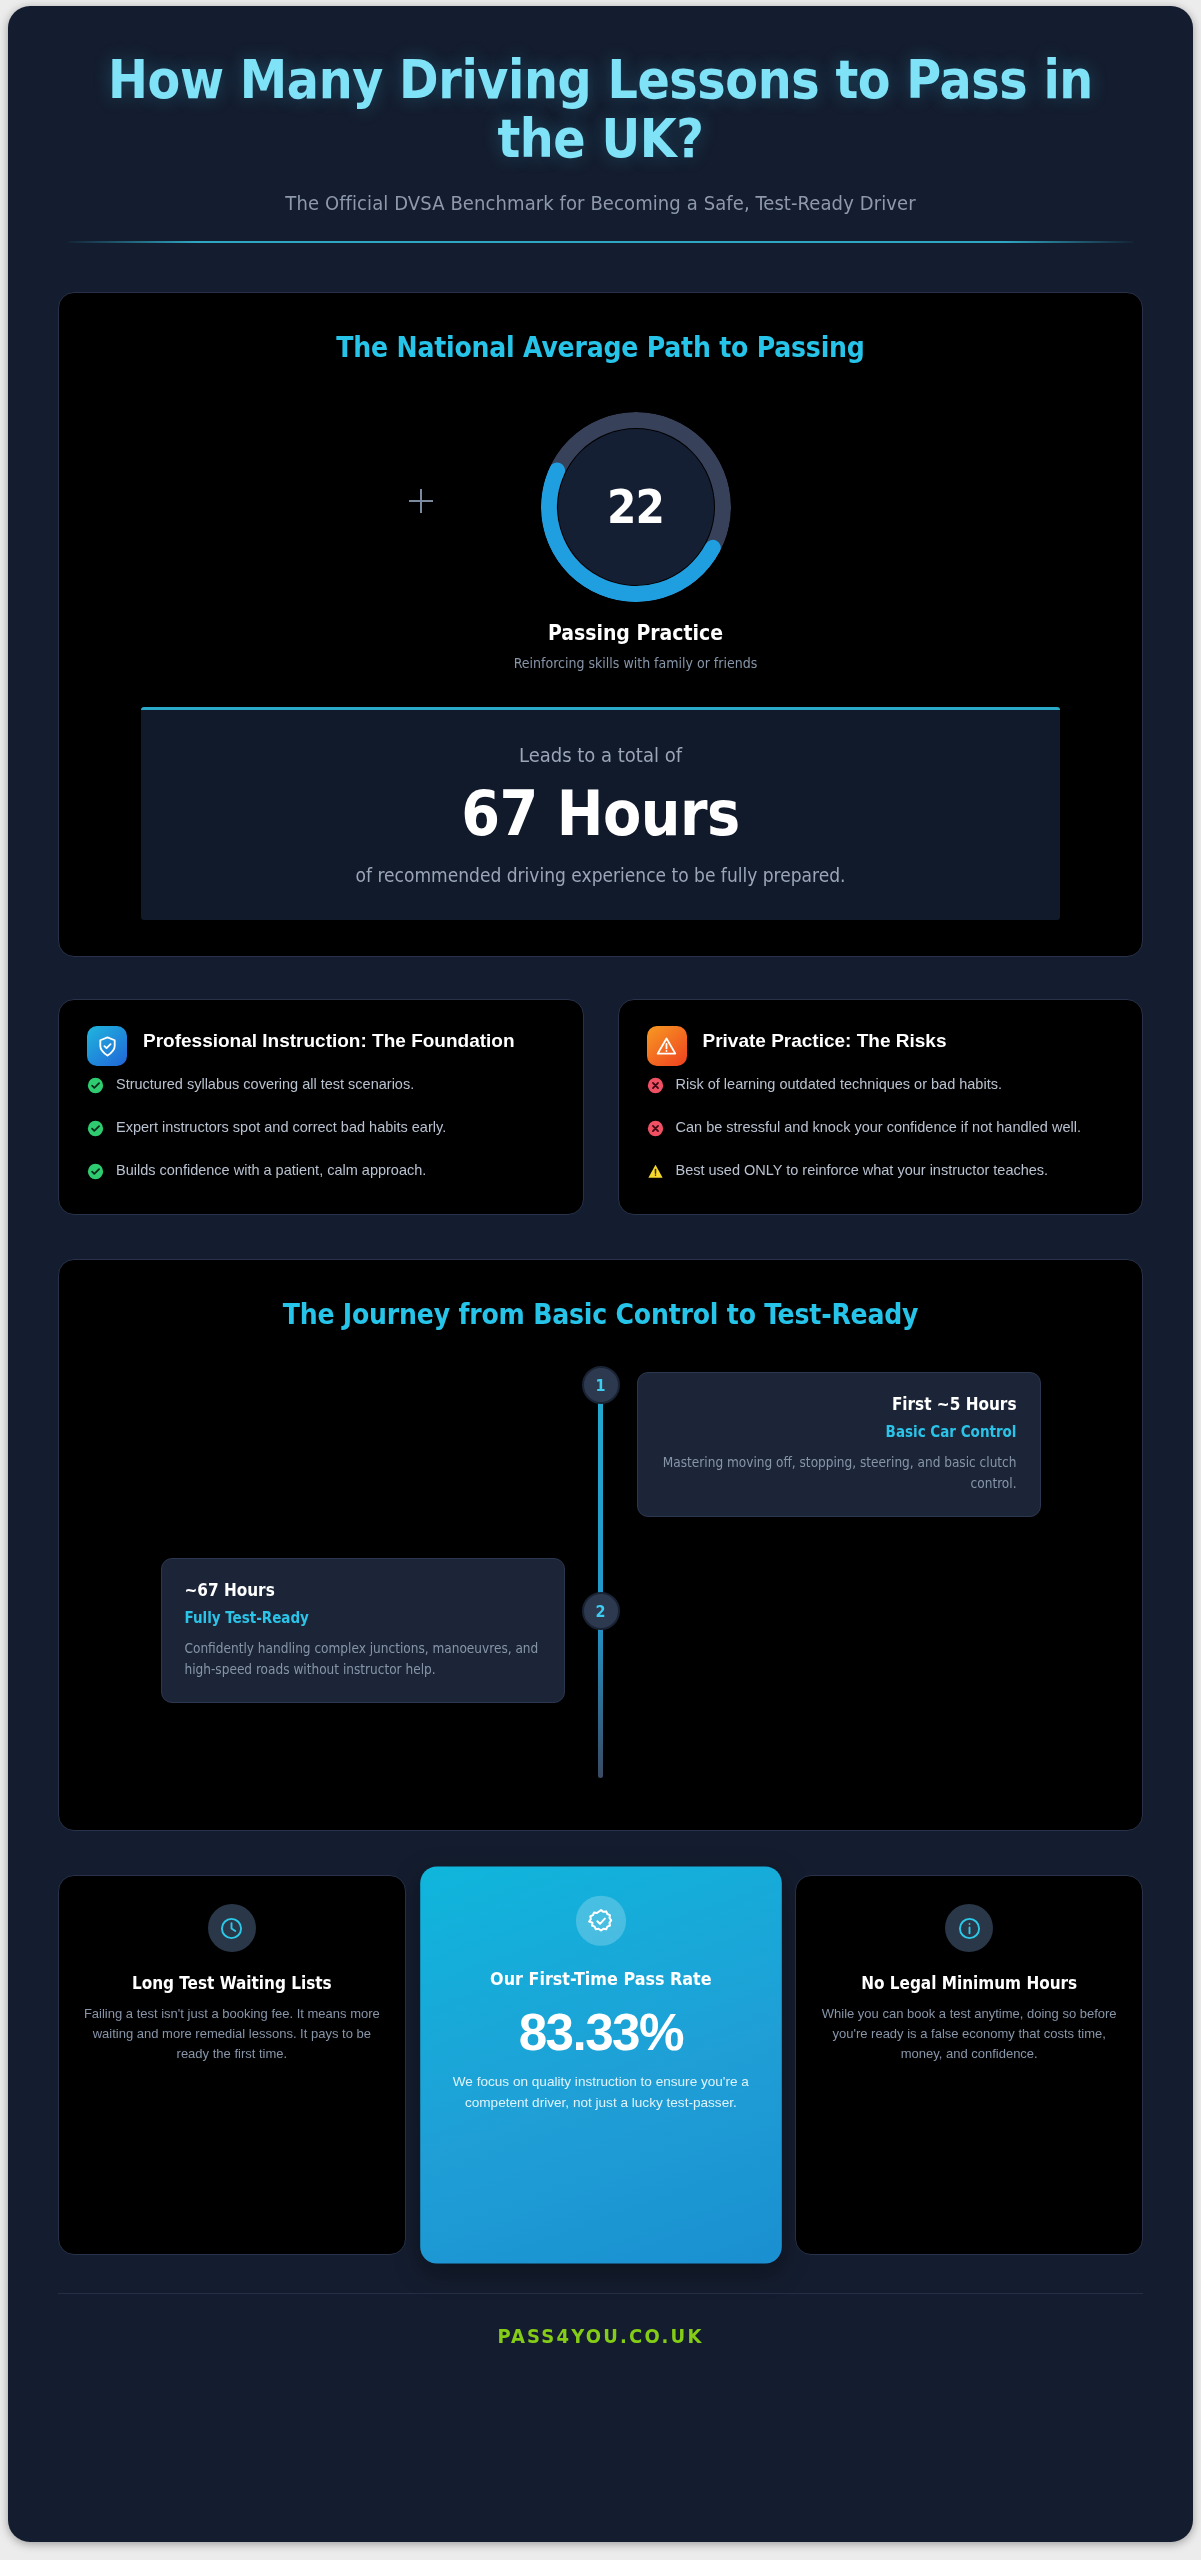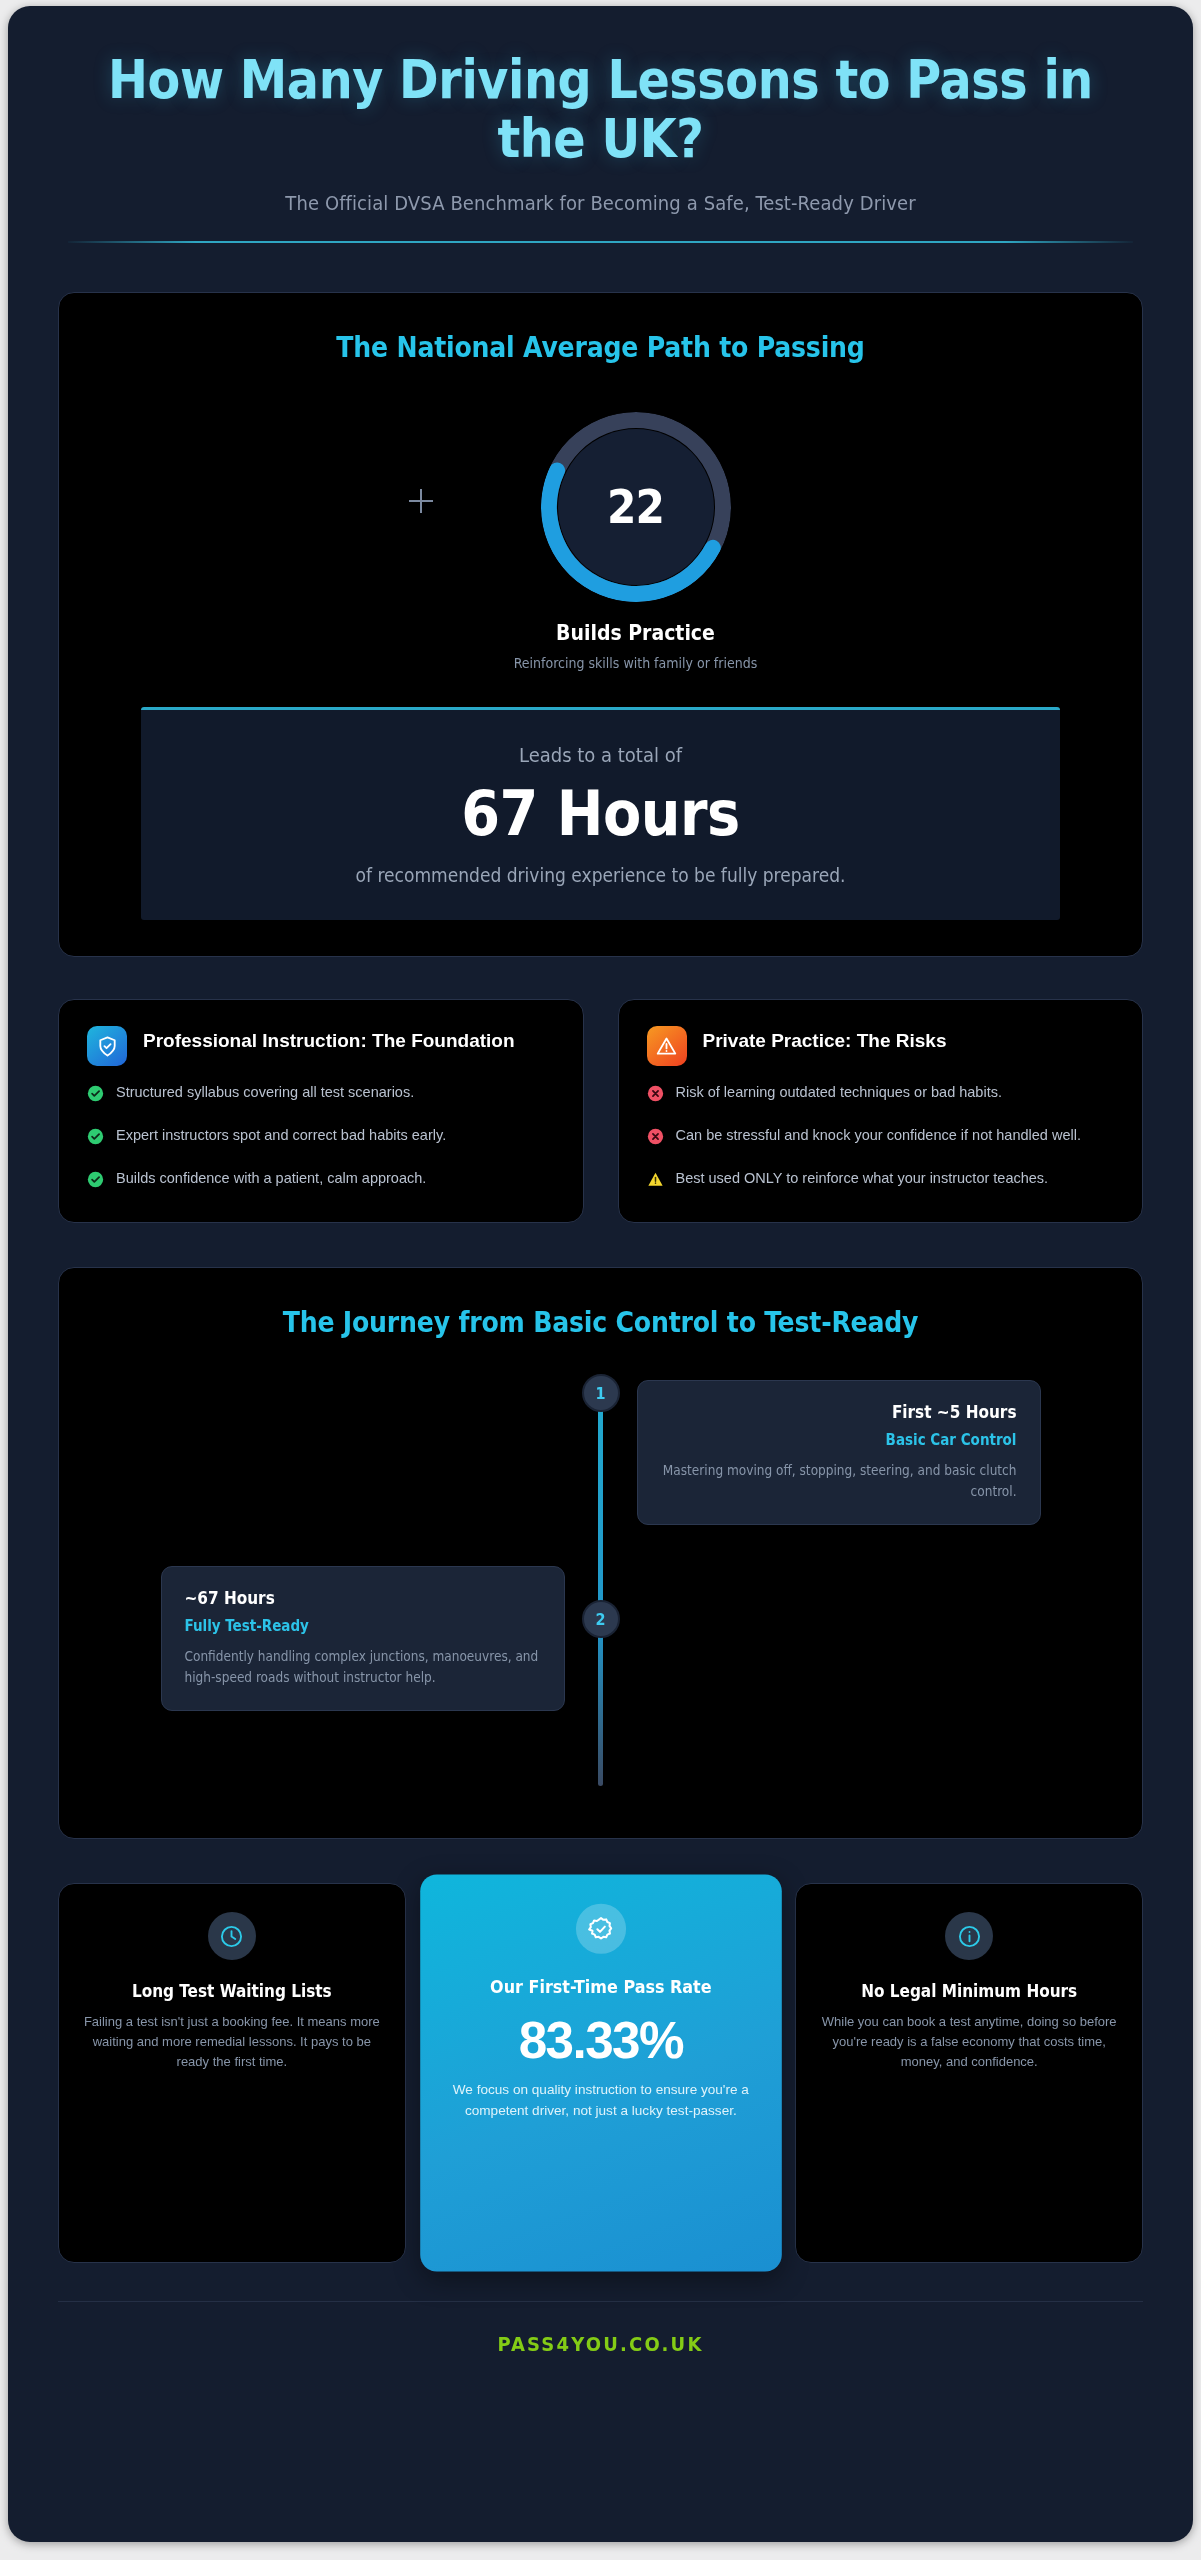--- a/index.html
+++ b/index.html
@@ -160,21 +160,21 @@
     border-radius: 10px;
     display: flex; align-items: center; justify-content: center;
   }
   .cmp-badge.blue { background: linear-gradient(140deg, #1fb6dd, #2165d8); }
   .cmp-badge.orange { background: linear-gradient(140deg, #f79a22, #ef4020); }
   .cmp-title {
     font-size: 19px; font-weight: bold; color: #ffffff; line-height: 1.32;
     padding-top: 2px;
   }
 
-  .cmp-list { margin-top: 16px; text-align: center; }
+  .cmp-list { margin-top: 8px; text-align: center; }
   .cmp-item { display: flex; gap: 12px; margin-bottom: 19px; }
   .cmp-item:last-child { margin-bottom: 0; }
   .cmp-ico { flex: 0 0 17px; padding-top: 3px; }
   .cmp-text { font-size: 14.5px; color: #b9c2d0; line-height: 1.48; }
 
   
   .journey-block { margin-top: 44px; padding: 38px 40px 42px 40px; }
 
   .timeline { position: relative; margin-top: 35px; min-height: 418px; }
   .timeline-line {
@@ -301,21 +301,21 @@
 
           <div class="donut-col second">
             <div class="donut">
               <svg class="ring" viewBox="0 0 190 190">
                 <circle cx="95" cy="95" r="87" fill="none" stroke="#37415a" stroke-width="16"></circle>
                 <circle cx="95" cy="95" r="87" fill="none" stroke="#1f9ee0" stroke-width="16" stroke-linecap="round" stroke-dasharray="268 546.6" stroke-dashoffset="0" transform="rotate(28 95 95)"></circle>
               </svg>
               <div class="hole"></div>
               <div class="val">22</div>
             </div>
-            <div class="donut-label">Builds Practice</div>
+            <div class="donut-label">Passing Practice</div>
             <div class="donut-desc">Reinforcing skills with family or friends</div>
           </div>
         </div>
 
         <div class="total-box">
           <div class="total-pre">Leads to a total of</div>
           <div class="total-big">67 Hours</div>
           <div class="total-post">of recommended driving experience to be fully prepared.</div>
         </div>
       </div>

